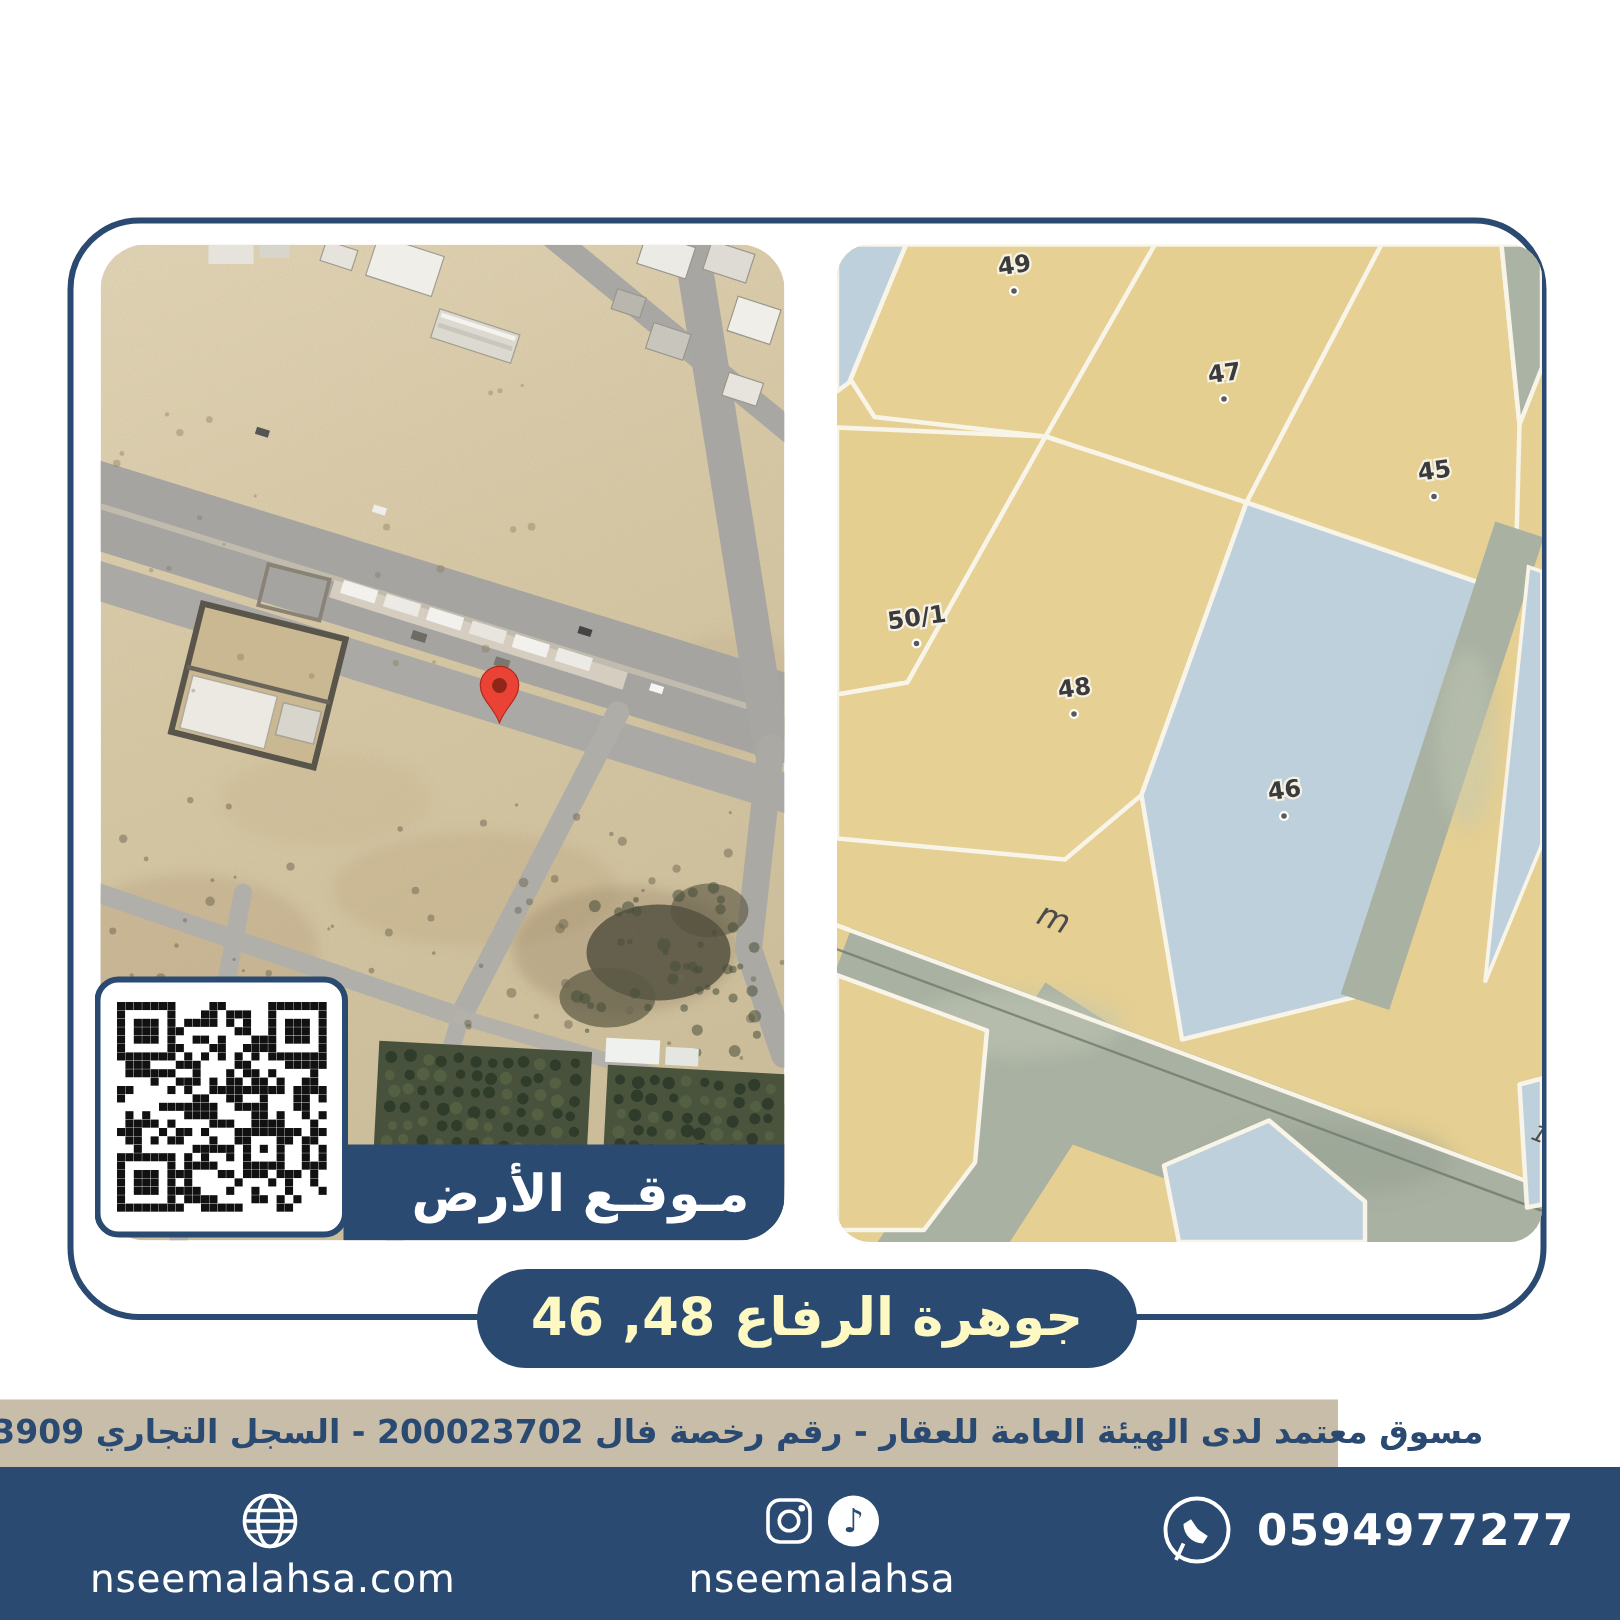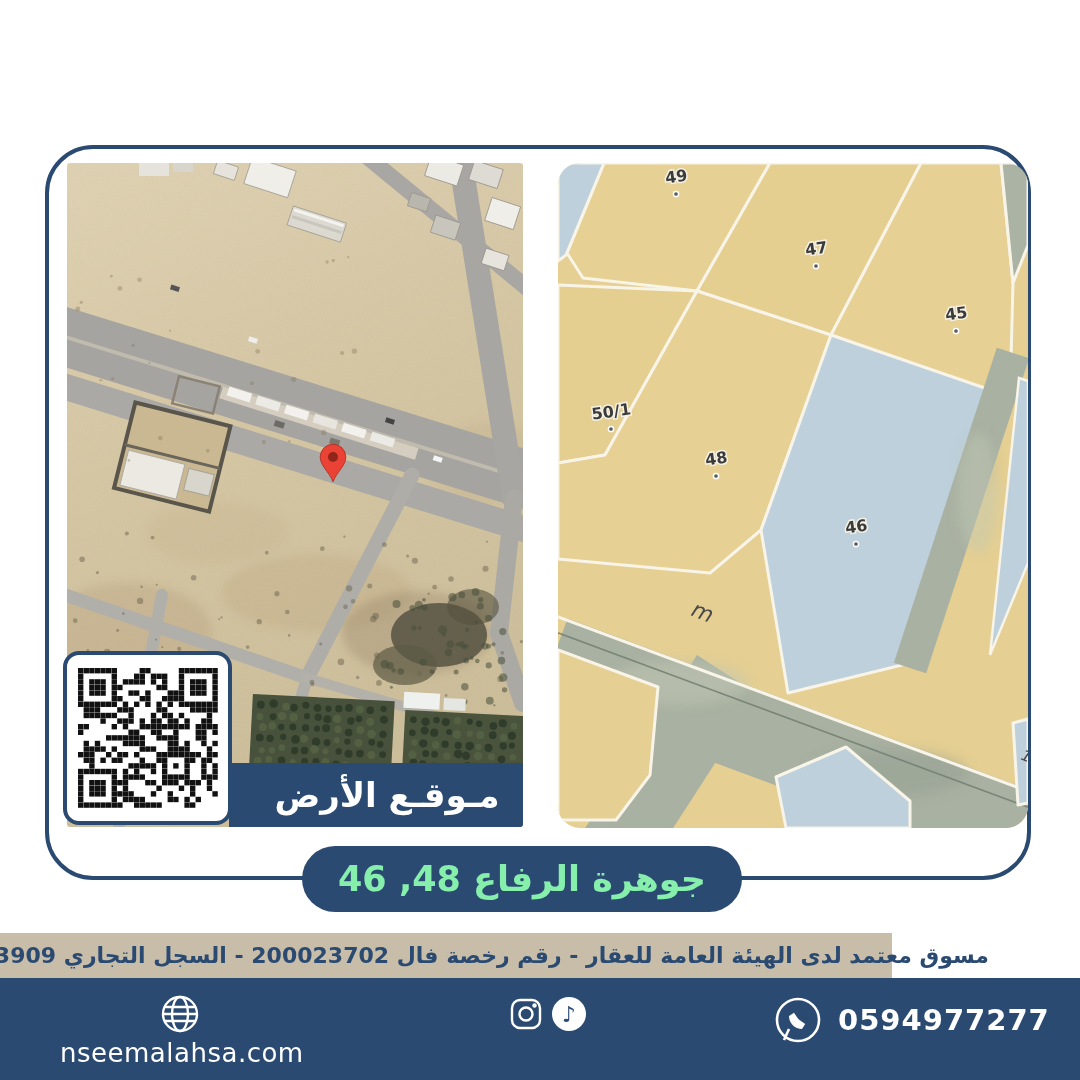--- a/index.html
+++ b/index.html
@@ -3,29 +3,29 @@
 <meta charset="utf-8">
 <style>
   html,body{margin:0;padding:0;background:#ffffff;}
   body{width:1080px;height:1080px;position:relative;overflow:hidden;
        font-family:"DejaVu Sans",sans-serif;}
   .abs{position:absolute;}
   
   #frame{left:45px;top:145px;width:986px;height:735px;border:4px solid #2a4a72;
          border-radius:48px;box-sizing:border-box;background:transparent;}
   
-  #sat-wrap{left:67px;top:163px;width:456px;height:664px;border-radius:3px;overflow:hidden;}
+  #sat-wrap{left:67px;top:163px;width:456px;height:664px;border-radius:30px;overflow:hidden;}
   #parcel-wrap{left:558px;top:163px;width:470px;height:665px;border-radius:22px;overflow:hidden;}
   svg{display:block;}
   
   #qr-box{left:63px;top:651px;width:169px;height:174px;background:#fff;border:4px solid #2a4a72;
           border-radius:16px;box-sizing:border-box;}
   
-  #title-pill{left:302px;top:846px;width:440px;height:66px;background:#2a4a72;border-radius:34px;
-              display:flex;align-items:center;justify-content:center;color:#86efac;
+  #title-pill{left:318px;top:846px;width:440px;height:66px;background:#2a4a72;border-radius:34px;
+              display:flex;align-items:center;justify-content:center;color:#fef9c3;
               font-size:35px;font-weight:bold;direction:rtl;}
   
   #license-bar{left:0;top:933px;width:892px;height:45px;background:#c7bda9;
                display:flex;align-items:center;justify-content:center;}
   #license-bar span{color:#2a4a72;font-size:22px;font-weight:bold;direction:rtl;white-space:nowrap;}
   
   #footer{left:0;top:978px;width:1080px;height:102px;background:#2a4a72;color:#fff;}
   .fgroup{position:absolute;text-align:center;}
   .ficons{display:flex;align-items:center;justify-content:center;gap:8px;height:44px;}
   .flabel{font-size:26px;margin-top:2px;letter-spacing:.5px;}
@@ -914,20 +914,21 @@
           <rect x="-14" y="-14" width="28" height="28" rx="8"></rect>
             <circle r="6.5"></circle>
         </g>
           <circle cx="8.5" cy="-8.5" r="2.2" fill="#ffffff"></circle>
       </svg>
       <svg width="36" height="36" viewBox="-18 -18 36 36">
         <circle r="17" fill="#ffffff"></circle>
         <text x="0" y="7.5" text-anchor="middle" font-size="22" font-weight="bold" fill="#2a4a72">♪</text>
       </svg>
     </div>
+    <div class="flabel">nseemalahsa</div>
   </div>
 
   <div class="fgroup" id="grp-phone" style="left:772px;top:16px;">
     <svg width="52" height="52" viewBox="-26 -26 52 52">
       <circle r="21" fill="none" stroke="#ffffff" stroke-width="2.6"></circle>
       <path d="M-14 20 L-9 9" stroke="#ffffff" stroke-width="2.6" fill="none"></path>
       <path d="M-9,-4 a13,13 0 0 0 13,13 l3.2,-5 -5,-3.4 a7,7 0 0 1 -2.8,-2.8 l-3.4,-5 z" fill="#ffffff"></path>
     </svg>
     <div id="phones">
       <span>0594977277</span>

